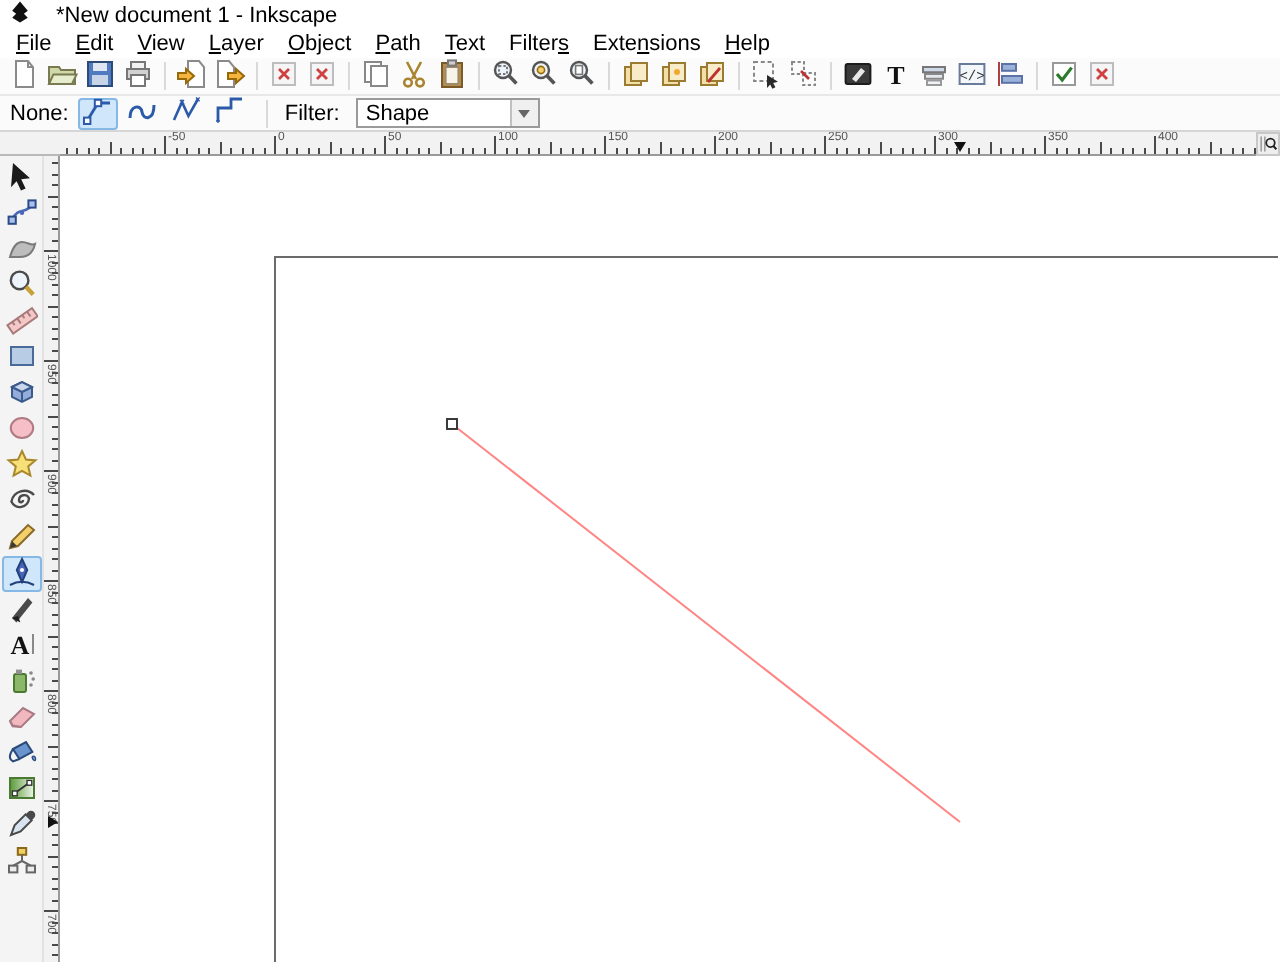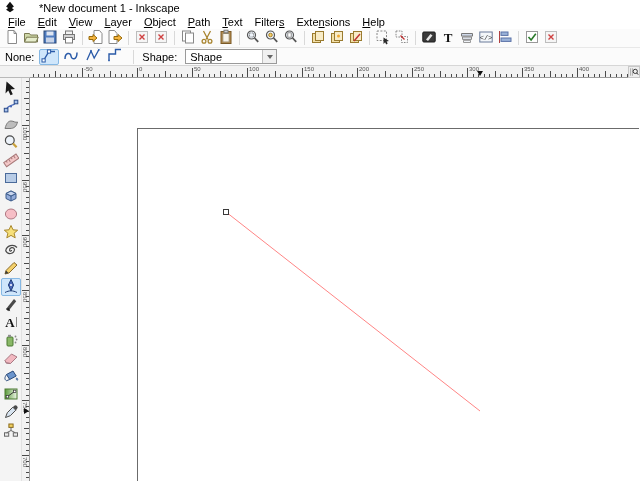--- a/index.html
+++ b/index.html
@@ -3,21 +3,21 @@
 <meta charset="utf-8">
 <style>
   html,body{margin:0;padding:0;}
   body{
     width:640px;height:481px;overflow:hidden;position:relative;
     font-family:"Liberation Sans",sans-serif;background:#ffffff;color:#1a1a1a;
     -webkit-font-smoothing:antialiased;
   }
   *{box-sizing:border-box;}
   
-  #titlebar{height:16px;display:flex;align-items:center;gap:23px;padding-left:4px;background:#ffffff;}
+  #titlebar{height:16px;display:flex;align-items:center;gap:12px;padding-left:4px;background:#ffffff;}
   #titlebar .title{font-size:11px;line-height:16px;color:#000;}
   
   #menubar{height:13px;display:flex;align-items:center;padding-left:2px;background:#ffffff;}
   .menu-item{font-size:11px;line-height:13px;padding:0 6px;cursor:default;color:#000;}
   .menu-item u{text-decoration:underline;}
   
   #cmdbar{height:19px;display:flex;align-items:center;padding:0 3px;gap:1px;background:#fbfbfb;border-bottom:1px solid #e8e8e8;}
   .tbtn{width:18px;height:18px;display:flex;align-items:center;justify-content:center;border:1px solid transparent;border-radius:2px;background:transparent;padding:0;}
   .tsep{width:1px;height:14px;background:#d9d9d9;margin:0 3px;flex:0 0 1px;}
   
@@ -272,21 +272,21 @@
           </svg></span>
       </button>
       <button class="mbtn">
         <span><svg width="16" height="16" viewBox="0 0 16 16">
             <path d="M2 13.5V7h6.5V2.5H14" fill="none" stroke="#2a5aa8" stroke-width="1.4"></path>
             <path d="M1 13.5h2M2 12.5v2" stroke="#2a5aa8" stroke-width=".7"></path>
           </svg></span>
       </button>
     </span>
   <span class="tsep" style="margin:0 6px;"></span>
-  <span class="mode-label">Shape:</span>
+  <span class="mode-label">Filter:</span>
   <span class="combo">
     <span class="val">Shape</span>
     <span class="arrow"></span>
   </span>
 </div>
 
 <div id="rulerrow">
   <div id="ruler-corner"></div>
   <div id="hruler">
       <span class="htick" style="left: 2.5px; height: 3.5px;"></span>

